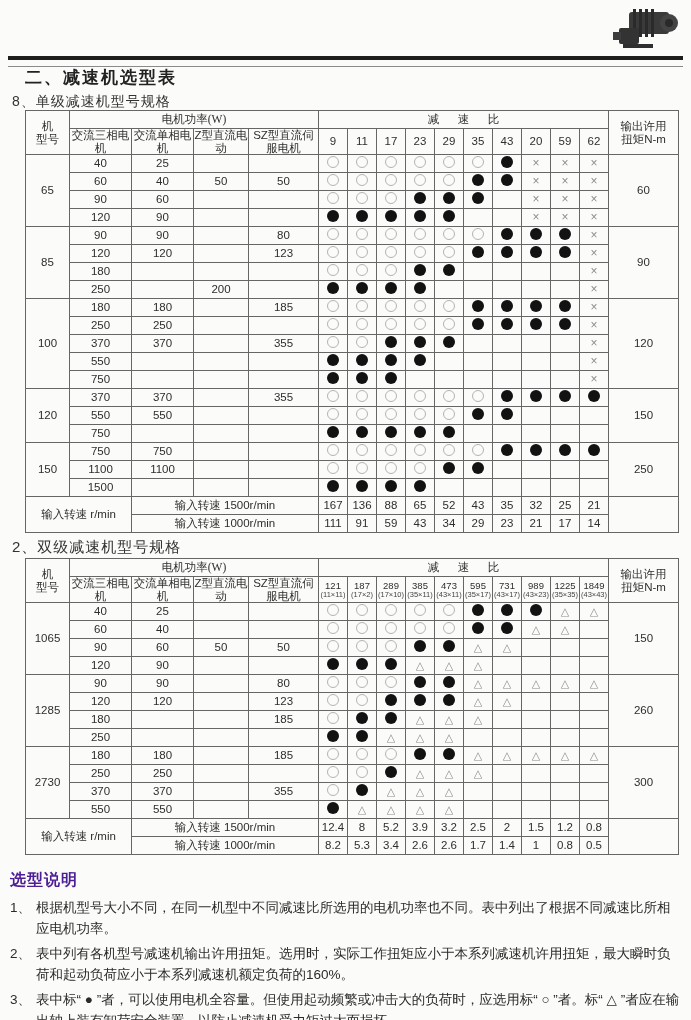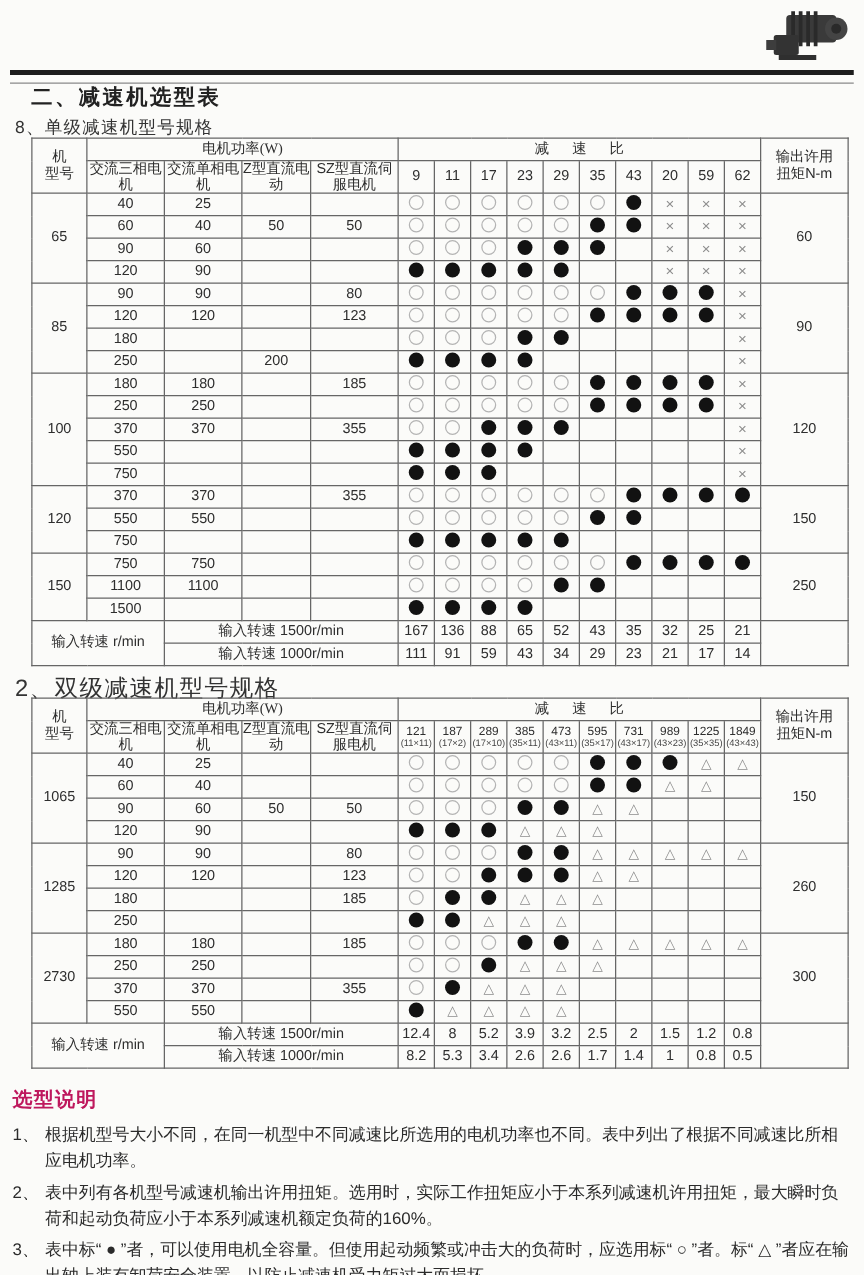--- a/index.html
+++ b/index.html
@@ -8,21 +8,21 @@
     background:#fbfbf9;color:#2e2e2e;
     font-family:"Liberation Sans","DejaVu Sans",sans-serif;
     position:relative;overflow:hidden;
   }
   .page{position:absolute;left:0;top:0;width:691px;height:776px;}
   .motor-img{position:absolute;right:10px;top:4px;width:72px;height:48px;}
   .toprule{position:absolute;left:8px;right:8px;top:56px;height:6px;
     border-top:4px solid #1d1d1d;border-bottom:1px solid #8a8a8a;}
   .section-title{position:absolute;left:25px;top:66px;font-size:17px;font-weight:bold;color:#222;letter-spacing:2px;}
   .t1-title{position:absolute;left:12px;top:93px;font-size:14px;color:#333;letter-spacing:1px;}
-  .t2-title{position:absolute;left:12px;top:538px;font-size:19px;color:#333;letter-spacing:1px;}
+  .t2-title{position:absolute;left:12px;top:538px;font-size:15px;color:#333;letter-spacing:1px;}
   .tbl-wrap1{position:absolute;left:25px;top:110px;}
   .tbl-wrap2{position:absolute;left:25px;top:558px;}
   table.sel-table{border-collapse:collapse;table-layout:fixed;}
   .sel-table th,.sel-table td{
     border:1px solid #666;text-align:center;vertical-align:middle;
     font-size:11.5px;color:#2e2e2e;padding:0;height:17px;line-height:1.1;
     overflow:hidden;
   }
   .sel-table th{font-weight:normal;}
   .pre{white-space:pre-line;font-size:12px;}
@@ -31,21 +31,21 @@
   .ratio-head{font-size:12px;}
   .spread{letter-spacing:1.6em;text-indent:1.6em;font-size:13px;}
   .ratio2 .rv{font-size:9.5px;line-height:1;}
   .ratio2 .rs{font-size:7.5px;line-height:1;color:#444;}
   .torque-cell{font-size:12px;}
   .speed-cell{font-size:11.5px;}
   .sym-open{display:inline-block;width:10px;height:10px;border:1.5px solid #b4b4b4;border-radius:50%;background:transparent;}
   .sym-fill{display:inline-block;width:12px;height:12px;border-radius:50%;background:#121212;}
   .sym-x{font-size:12px;color:#8d8d8d;}
   .sym-tri{font-size:11px;color:#8d8d8d;}
-  .notes-title{position:absolute;left:10px;top:870px;font-size:16px;font-weight:bold;color:#be185d;letter-spacing:1px;text-align:right;}
+  .notes-title{position:absolute;left:10px;top:870px;font-size:16px;font-weight:bold;color:#4c1d95;letter-spacing:1px;text-align:right;}
   .notes{position:absolute;left:10px;top:898px;width:672px;}
   .note{display:flex;margin-bottom:4px;font-size:13.5px;line-height:1.55;color:#2b2b2b;}
   .note .num{flex:0 0 26px;}
   .note .txt{flex:1;}
 </style>
 </head>
 <body>
 
 <div class="page">
 

